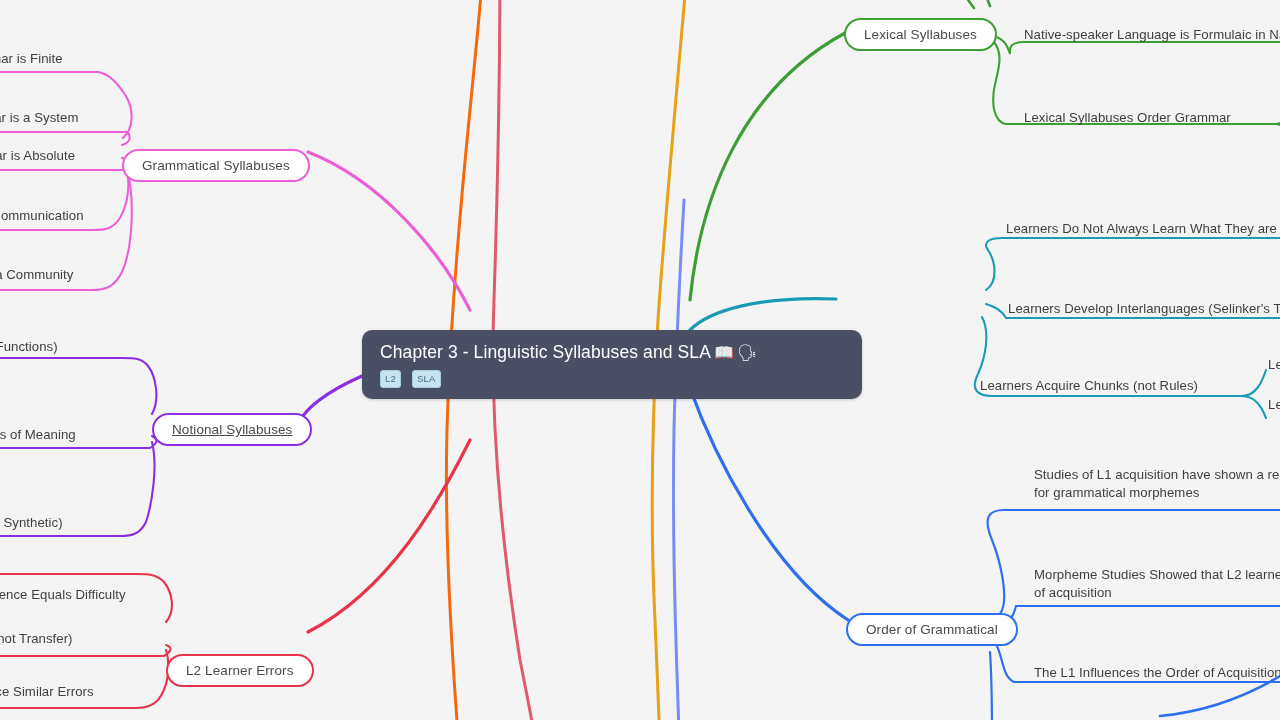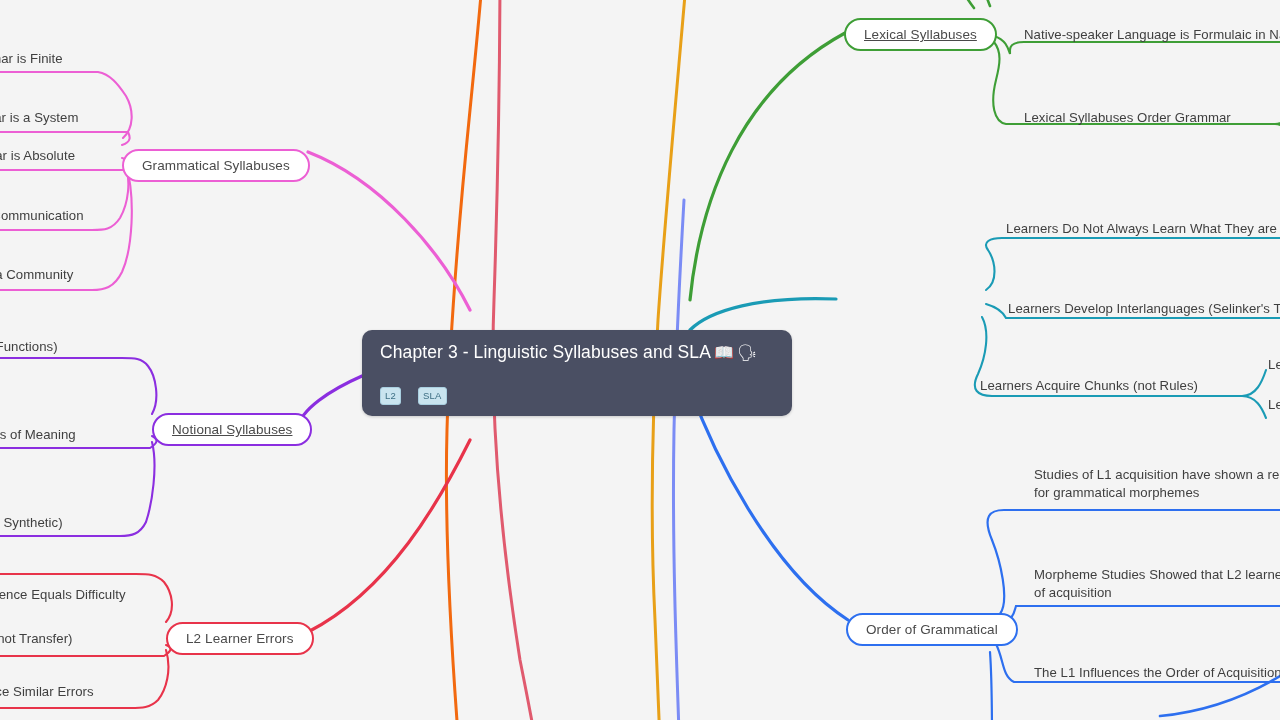--- a/index.html
+++ b/index.html
@@ -45,43 +45,43 @@
     font-size: 13.2px;
     color: #3f3f3f;
     line-height: 1.38;
     white-space: pre;
     letter-spacing: 0.05px;
   }
   #center-node {
     position: absolute;
     left: 362px;
     top: 330px;
-    width: 430px;
+    width: 500px;
     min-height: 62px;
     background: #4a4f63;
     border-radius: 10px;
     padding: 12px 16px 11px 18px;
     box-sizing: border-box;
     box-shadow: 0 1px 3px rgba(0,0,0,0.18);
   }
   #center-title {
     color: #ffffff;
     font-size: 17.5px;
     line-height: 1.2;
     letter-spacing: 0.1px;
     display: flex;
     align-items: center;
     gap: 3px;
     white-space: nowrap;
   }
   .emoji { font-size: 16px; line-height: 1; }
   #center-tags {
     display: flex;
-    gap: 17px;
-    margin-top: 24px;
+    gap: 11px;
+    margin-top: 7px;
   }
   .tag {
     background: #c9e4ef;
     color: #3d6f84;
     font-size: 9.5px;
     line-height: 1;
     padding: 3px 4px 3px 4px;
     border-radius: 3px;
     border: 1px solid #a9cfe0;
     letter-spacing: 0.2px;
@@ -169,25 +169,25 @@
   </div>
 
   <div class="node" style="left:122px; top:149px; border-color:#ec5fd4;">
     <span>Grammatical Syllabuses</span>
   </div>
 
   <div class="node" style="left:152px; top:413px; border-color:#8b2ee0;text-decoration:underline;">
     <span>Notional Syllabuses</span>
   </div>
 
-  <div class="node" style="left:166px; top:622px; border-color:#e8334a;">
+  <div class="node" style="left:166px; top:654px; border-color:#e8334a;">
     <span>L2 Learner Errors</span>
   </div>
 
-  <div class="node" style="left:844px; top:18px; border-color:#3e9e36;text-decoration:underline;">
+  <div class="node" style="left:844px; top:18px; border-color:#3e9e36;">
     <span>Lexical Syllabuses</span>
   </div>
 
 
   <div class="node" style="left:846px; top:613px; border-color:#2d6fef;">
     <span>Order of Grammatical</span>
   </div>
 
   <div class="leaf" style="left:-43px; top:50px;"><span>Grammar is Finite</span></div>
   <div class="leaf" style="left:-50px; top:109px;"><span>Grammar is a System</span></div>

